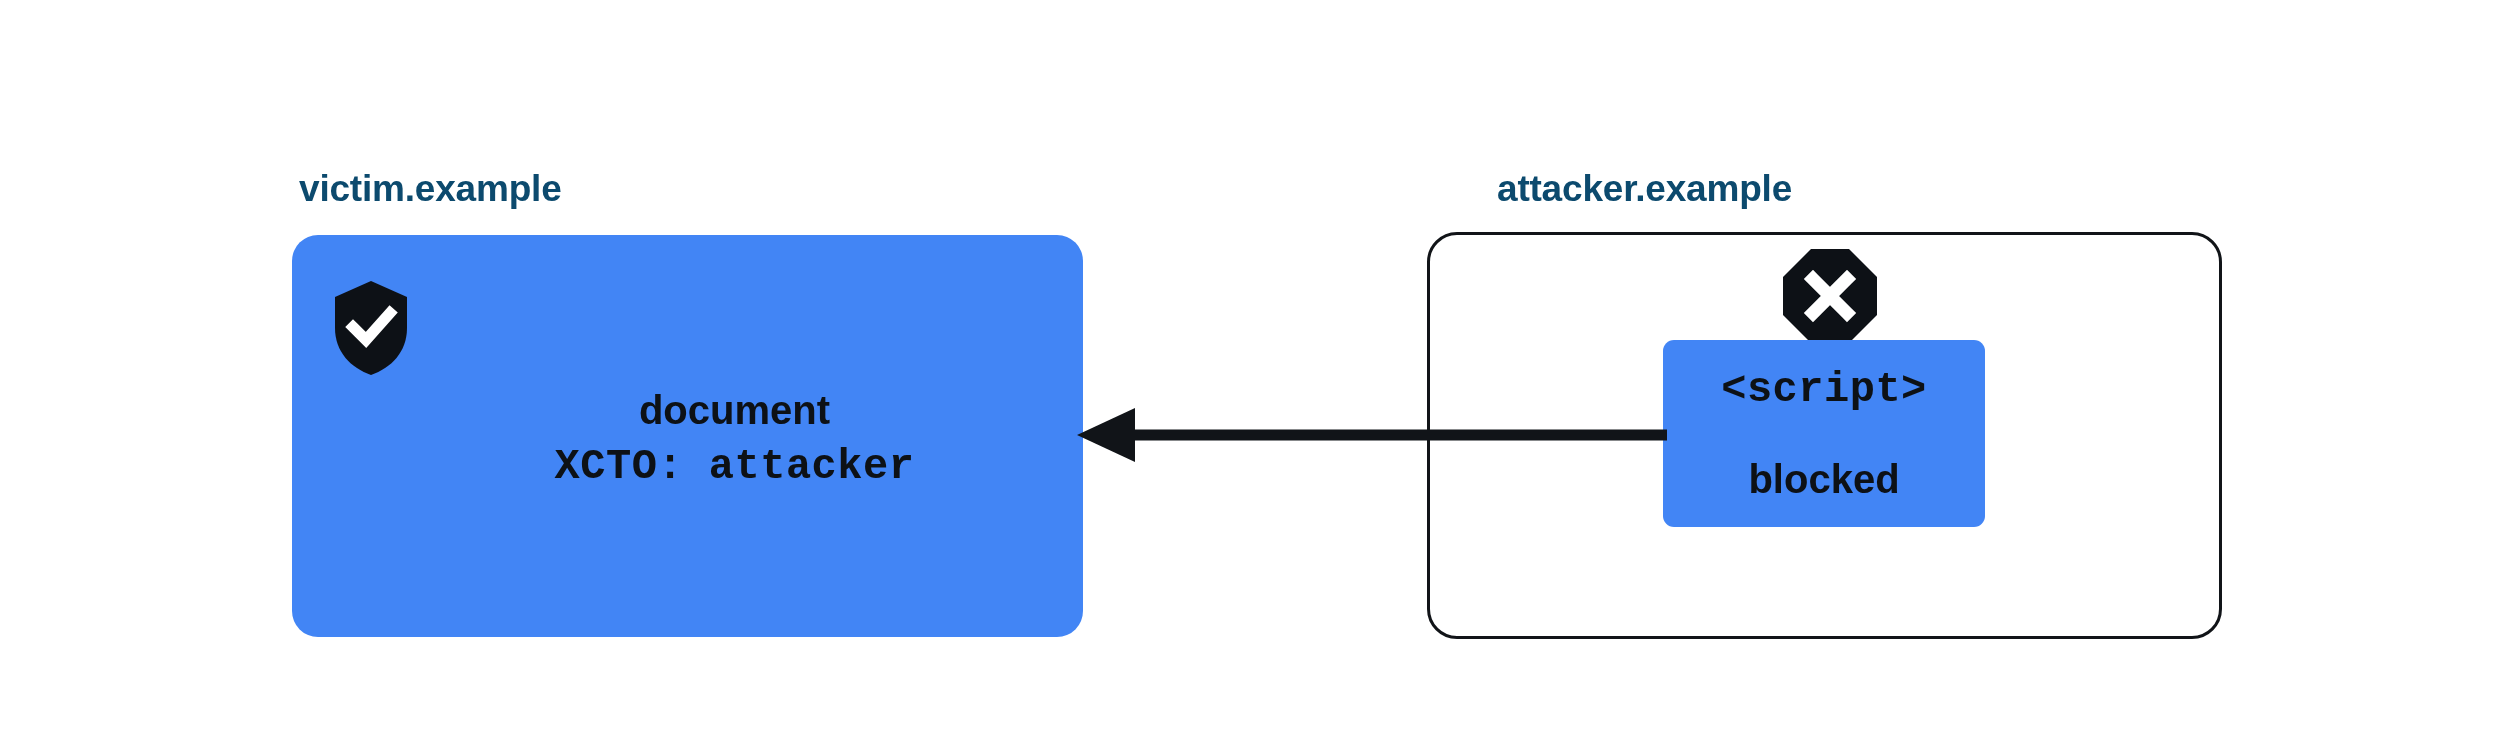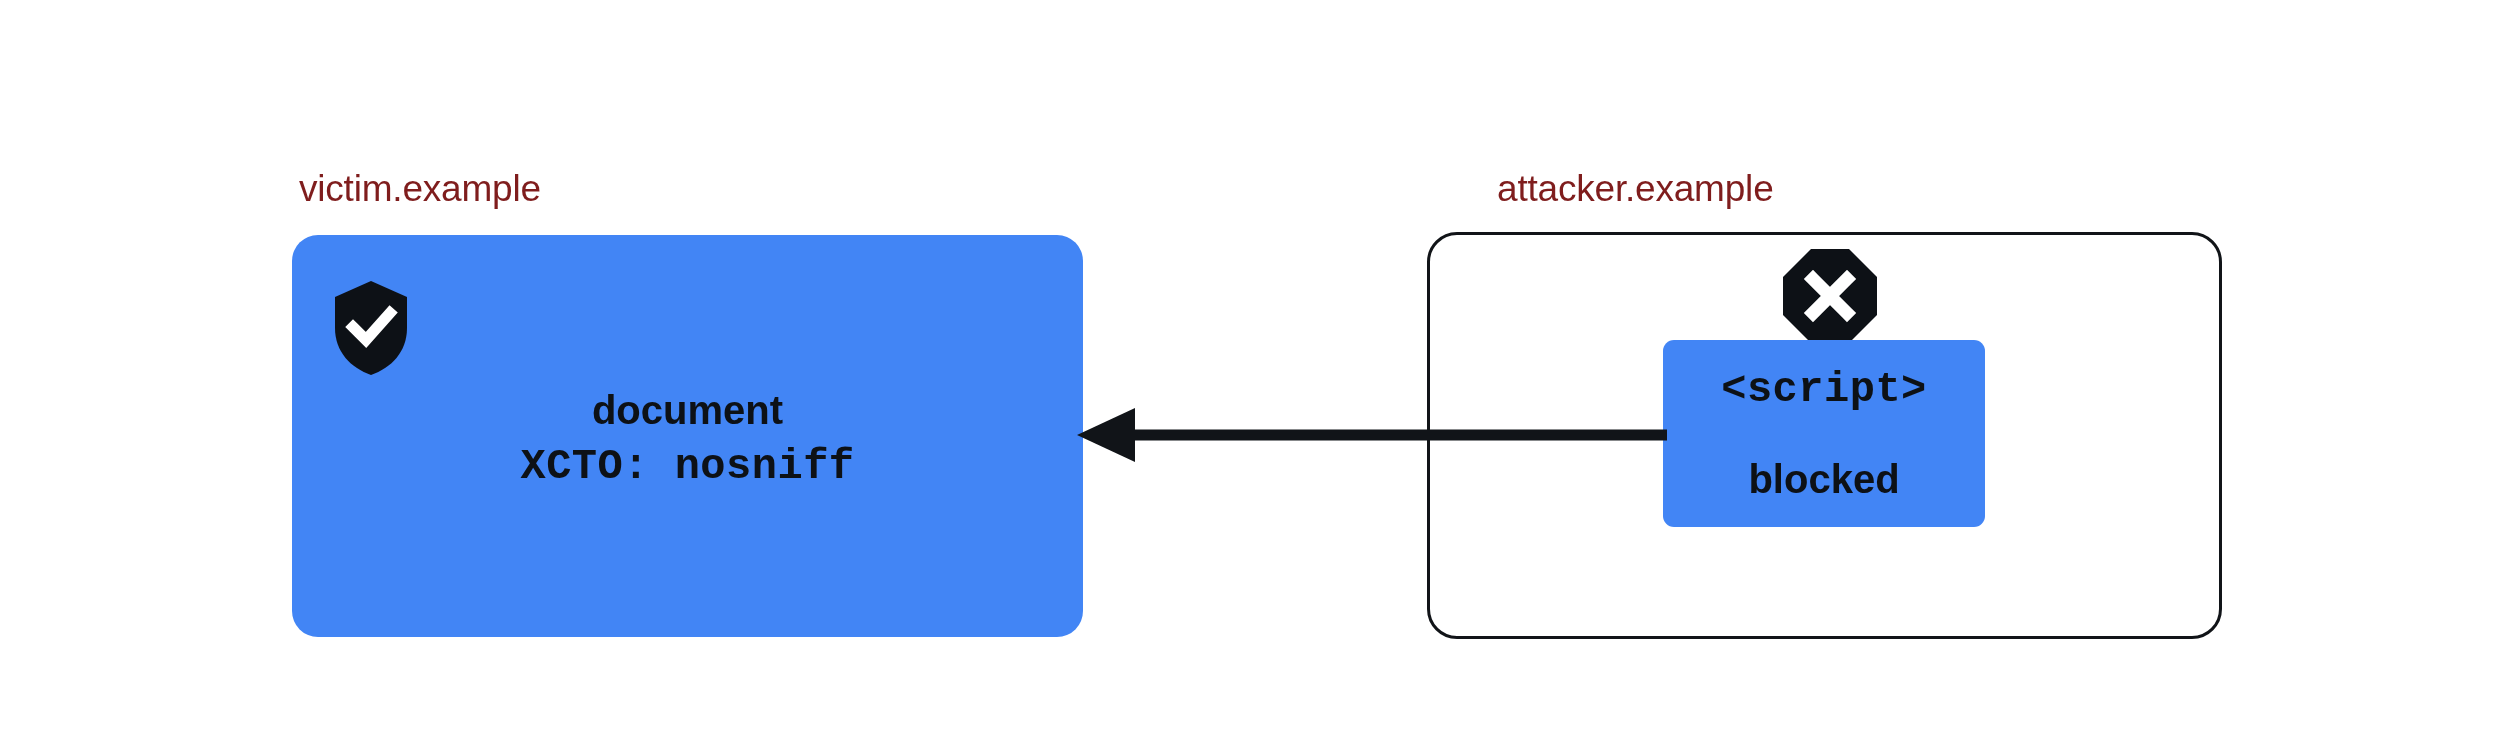--- a/index.html
+++ b/index.html
@@ -20,24 +20,24 @@
     position: absolute;
     left: 0; top: 0;
     width: 2500px;
     height: 741px;
   }
 
   
   .zone-label {
     position: absolute;
     font-family: "Liberation Sans", sans-serif;
-    font-weight: 400;
+    font-weight: 700;
     font-size: 37px;
     letter-spacing: -0.2px;
-    color: #7f1d1d;
+    color: #0c4a6e;
     white-space: nowrap;
     line-height: 1;
   }
   #label-victim  { left: 299px;  top: 170px; }
   #label-attacker{ left: 1497px; top: 170px; }
 
   
   #victim-panel {
     position: absolute;
     left: 292px;
@@ -80,20 +80,21 @@
     height: 96px;
   }
 
   
   #document-text {
     position: absolute;
     left: 292px;
     top: 382px;
     width: 791px;
     text-align: center;
+    padding-left: 47px;
   }
   .line-prop {
     font-family: "Liberation Sans", sans-serif;
     font-weight: 700;
     font-size: 40px;
     color: #0d1116;
     line-height: 56px;
     white-space: pre;
   }
   .line-mono {
@@ -147,21 +148,21 @@
 
   <div id="shield-icon">
     <svg width="76" height="96" viewBox="0 0 76 96" xmlns="http://www.w3.org/2000/svg">
       <path d="M38 1 L74 17 L74 48 C74 72 58 88 38 95 C18 88 2 72 2 48 L2 17 Z" fill="#0d1116"></path>
       <path d="M20 47 L33 60 L57 33" fill="none" stroke="#ffffff" stroke-width="11" stroke-linecap="square" stroke-linejoin="miter"></path>
     </svg>
   </div>
 
   <div id="document-text">
     <div class="line-prop">document</div>
-    <div class="line-mono">XCTO: nosniff</div>
+    <div class="line-mono">XCTO: attacker</div>
   </div>
 
   <div id="attacker-panel"></div>
 
   <div id="blocked-icon">
     <svg width="96" height="96" viewBox="0 0 96 96" xmlns="http://www.w3.org/2000/svg">
       <polygon points="29,1 67,1 95,29 95,67 67,95 29,95 1,67 1,29" fill="#0d1116"></polygon>
       <path d="M31 31 L65 65 M65 31 L31 65" stroke="#ffffff" stroke-width="13" stroke-linecap="square"></path>
     </svg>
   </div>

